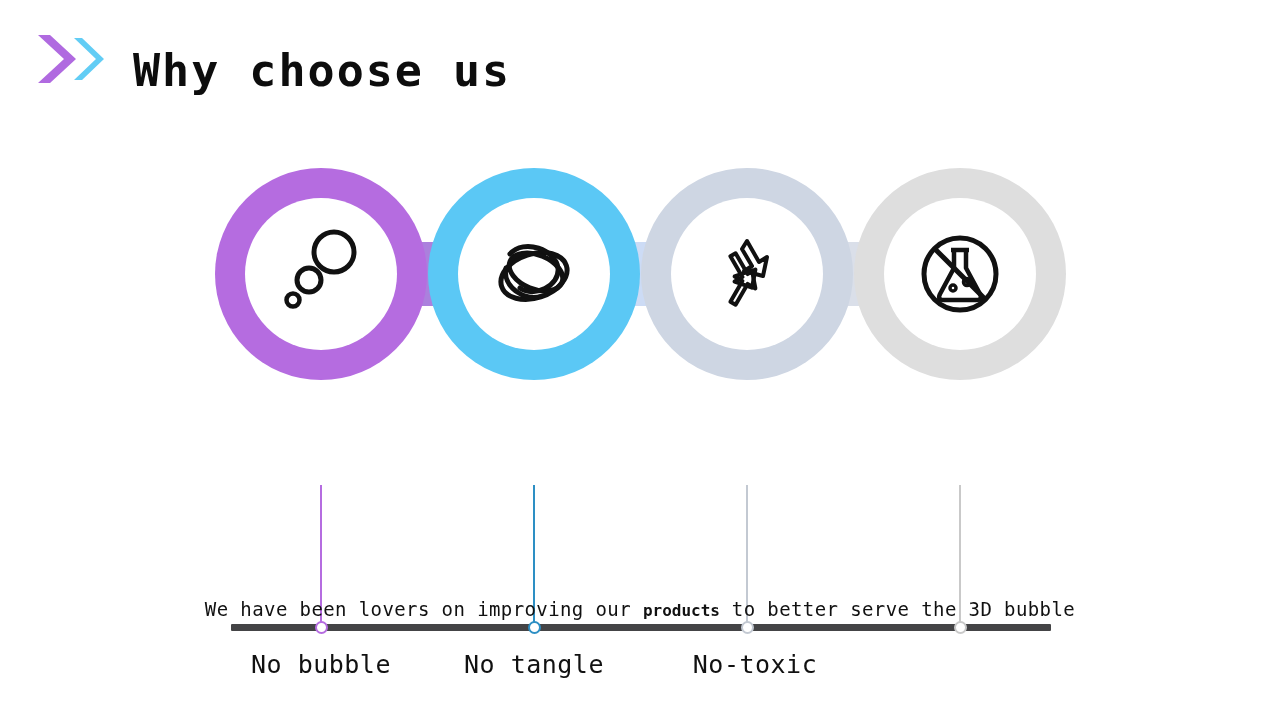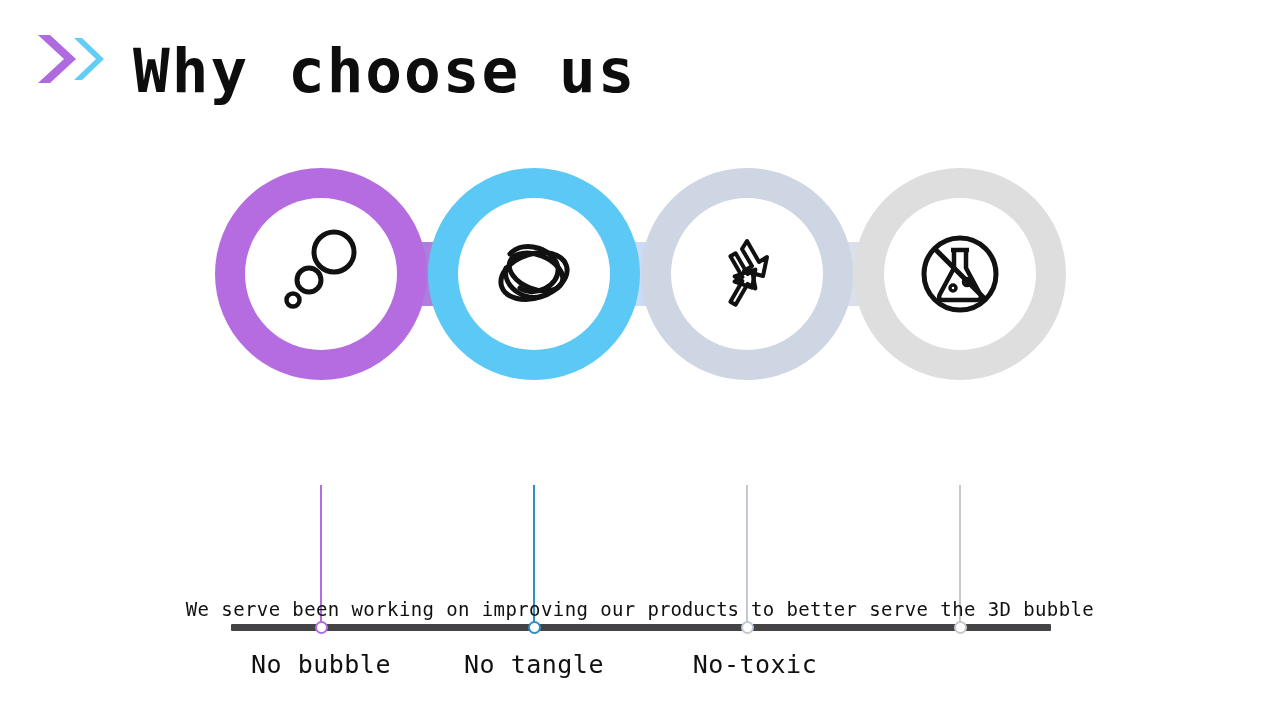--- a/index.html
+++ b/index.html
@@ -33,21 +33,21 @@
     position: absolute;
     left: 30px;
     top: 30px;
     width: 80px;
     height: 58px;
   }
   .page-title {
     position: absolute;
     left: 133px;
     top: 42px;
-    font-size: 61px;
+    font-size: 45px;
     line-height: 58px;
     font-weight: 700;
     letter-spacing: 2px;
     color: #0d0d0d;
     white-space: nowrap;
     font-family: "DejaVu Sans Mono", "Liberation Mono", monospace;
   }
 
   
   .diagram {
@@ -137,22 +137,22 @@
     width: 1280px;
     text-align: center;
     font-size: 19px;
     line-height: 30px;
     color: #111111;
     letter-spacing: 0.4px;
     white-space: nowrap;
     font-family: "DejaVu Sans Mono", "Liberation Mono", monospace;
   }
   .caption .em {
-    font-size: 19px;
-    font-weight: 400;
+    font-size: 16px;
+    font-weight: 700;
     letter-spacing: 0px;
   }
 </style>
 </head>
 <body>
 
 <div class="slide">
 
   <div class="header">
     <div class="logo-mark">
@@ -245,18 +245,18 @@
       <div class="marker" style="left:747px; border-color:#c3c9d2;"></div>
       <div class="marker" style="left:960px; border-color:#c9c9c9;"></div>
 
       <div class="label" style="left:321px;">No bubble</div>
       <div class="label" style="left:534px;">No tangle</div>
       <div class="label" style="left:747px;margin-left:8px;">No-toxic</div>
     </div>
   </div>
 
   <div class="caption">
-    <span>We serve been working on improving our</span>
+    <span>We have been lovers on improving our</span>
     <span class="em">products</span>
     <span>to better serve the 3D bubble</span>
   </div>
 
 </div>
 
 </body></html>

